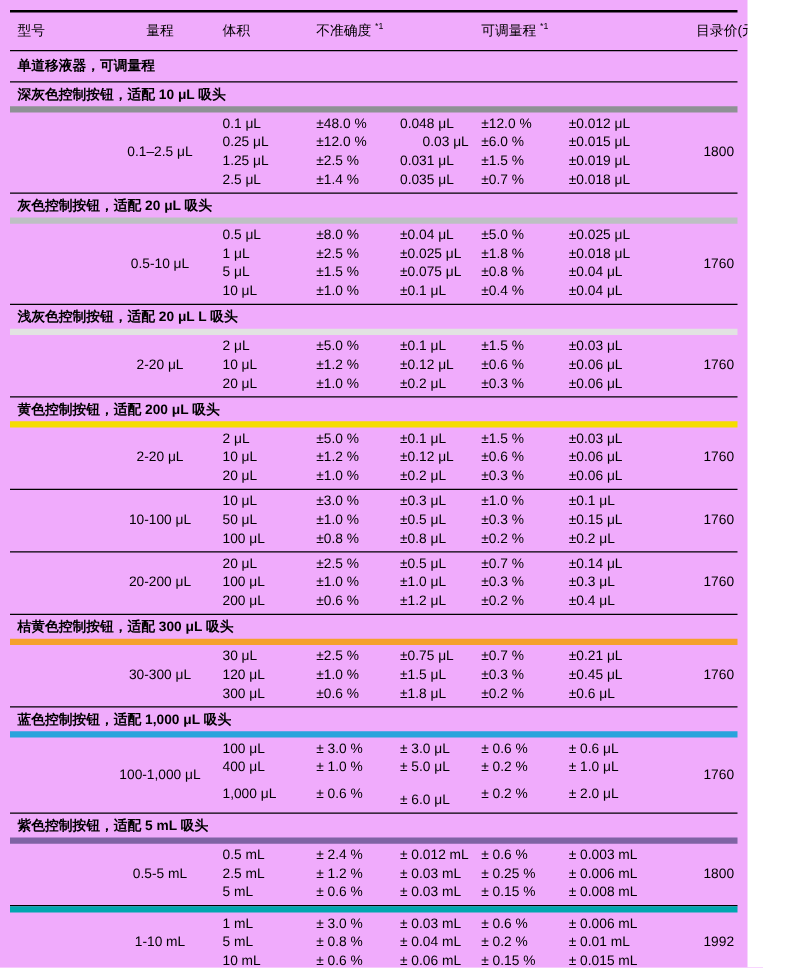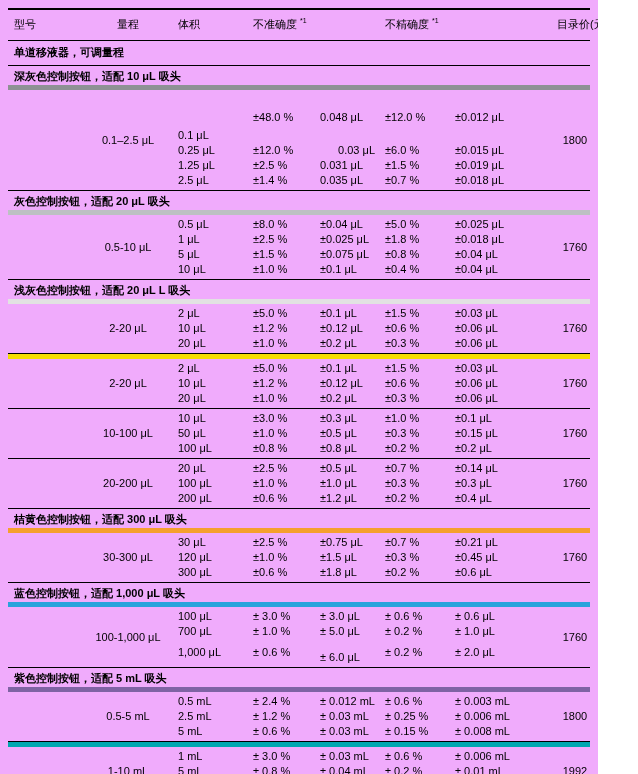--- a/index.html
+++ b/index.html
@@ -39,33 +39,33 @@
 <body>
 
 <div class="page">
   <div class="rule-top"></div>
 
   <div class="grid hdr">
     <div class="cell c1">型号</div>
     <div class="cell c2">量程</div>
     <div class="cell c3">体积</div>
     <div class="cell hdr-span2a"><span>不准确度 </span><sup>*1</sup></div>
-    <div class="cell hdr-span2b"><span>不精确度 </span><sup>*1</sup></div>
+    <div class="cell hdr-span2b"><span>可调量程 </span><sup>*1</sup></div>
     <div class="cell c8">目录价(元)</div>
   </div>
 
   <div class="subtitle">单道移液器，可调量程</div>
 
   <div>
       <div class="sec-title">深灰色控制按钮，适配 10 μL 吸头</div>
       <div class="sec-bar" style="background: rgb(142, 145, 148);"></div>
       <div class="grid grp">
         <div class="cell c2" style="grid-row: 1 / span 4;">0.1–2.5 μL</div>
         <div class="cell c8" style="grid-row: 1 / span 4;">1800</div>
-        <div class="cell c3" style="grid-row: 1; margin-top: 36px;">0.1 μL</div>
+        <div class="cell c3" style="grid-row: 1;">0.1 μL</div>
         <div class="cell c4" style="grid-row: 1;">±48.0 %</div>
         <div class="cell c5" style="grid-row: 1;">0.048 μL</div>
         <div class="cell c6" style="grid-row: 1;">±12.0 %</div>
         <div class="cell c7" style="grid-row: 1;">±0.012 μL</div>
         <div class="cell c3" style="grid-row: 2;">0.25 μL</div>
         <div class="cell c4" style="grid-row: 2;">±12.0 %</div>
         <div class="cell c5" style="grid-row: 2; text-align: right;">0.03 μL</div>
         <div class="cell c6" style="grid-row: 2;">±6.0 %</div>
         <div class="cell c7" style="grid-row: 2;">±0.015 μL</div>
         <div class="cell c3" style="grid-row: 3;">1.25 μL</div>
@@ -119,20 +119,21 @@
         <div class="cell c4" style="grid-row: 2;">±1.2 %</div>
         <div class="cell c5" style="grid-row: 2;">±0.12 μL</div>
         <div class="cell c6" style="grid-row: 2;">±0.6 %</div>
         <div class="cell c7" style="grid-row: 2;">±0.06 μL</div>
         <div class="cell c3" style="grid-row: 3;">20 μL</div>
         <div class="cell c4" style="grid-row: 3;">±1.0 %</div>
         <div class="cell c5" style="grid-row: 3;">±0.2 μL</div>
         <div class="cell c6" style="grid-row: 3;">±0.3 %</div>
         <div class="cell c7" style="grid-row: 3;">±0.06 μL</div>
       </div>
+      <div class="sec-title">黄色控制按钮，适配 200 μL 吸头</div>
       <div class="sec-bar" style="background: rgb(245, 220, 0);"></div>
       <div class="grid grp">
         <div class="cell c2" style="grid-row: 1 / span 3;">2-20 μL</div>
         <div class="cell c8" style="grid-row: 1 / span 3;">1760</div>
         <div class="cell c3" style="grid-row: 1;">2 μL</div>
         <div class="cell c4" style="grid-row: 1;">±5.0 %</div>
         <div class="cell c5" style="grid-row: 1;">±0.1 μL</div>
         <div class="cell c6" style="grid-row: 1;">±1.5 %</div>
         <div class="cell c7" style="grid-row: 1;">±0.03 μL</div>
         <div class="cell c3" style="grid-row: 2;">10 μL</div>
@@ -208,21 +209,21 @@
       <div class="sec-title">蓝色控制按钮，适配 1,000 μL 吸头</div>
       <div class="sec-bar" style="background: rgb(41, 163, 220);"></div>
       <div class="grid grp">
         <div class="cell c2" style="grid-row: 1 / span 3;">100-1,000 μL</div>
         <div class="cell c8" style="grid-row: 1 / span 3;">1760</div>
         <div class="cell c3" style="grid-row: 1;">100 μL</div>
         <div class="cell c4" style="grid-row: 1;">± 3.0 %</div>
         <div class="cell c5" style="grid-row: 1;">± 3.0 μL</div>
         <div class="cell c6" style="grid-row: 1;">± 0.6 %</div>
         <div class="cell c7" style="grid-row: 1;">± 0.6 μL</div>
-        <div class="cell c3" style="grid-row: 2;">700 μL</div>
+        <div class="cell c3" style="grid-row: 2;">400 μL</div>
         <div class="cell c4" style="grid-row: 2;">± 1.0 %</div>
         <div class="cell c5" style="grid-row: 2;">± 5.0 μL</div>
         <div class="cell c6" style="grid-row: 2;">± 0.2 %</div>
         <div class="cell c7" style="grid-row: 2;">± 1.0 μL</div>
         <div class="cell c3" style="grid-row: 3;">1,000 μL</div>
         <div class="cell c4" style="grid-row: 3;">± 0.6 %</div>
         <div class="cell c5" style="grid-row: 3; margin-top: 11px;">± 6.0 μL</div>
         <div class="cell c6" style="grid-row: 3;">± 0.2 %</div>
         <div class="cell c7" style="grid-row: 3;">± 2.0 μL</div>
       </div>

